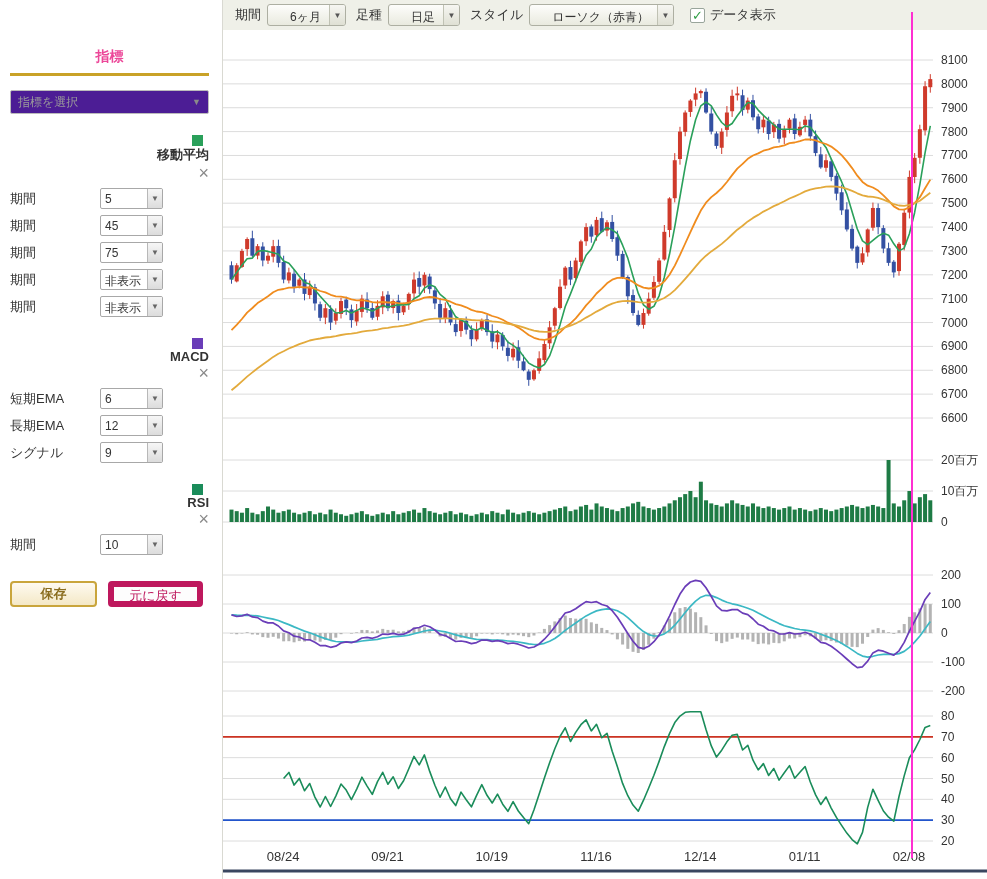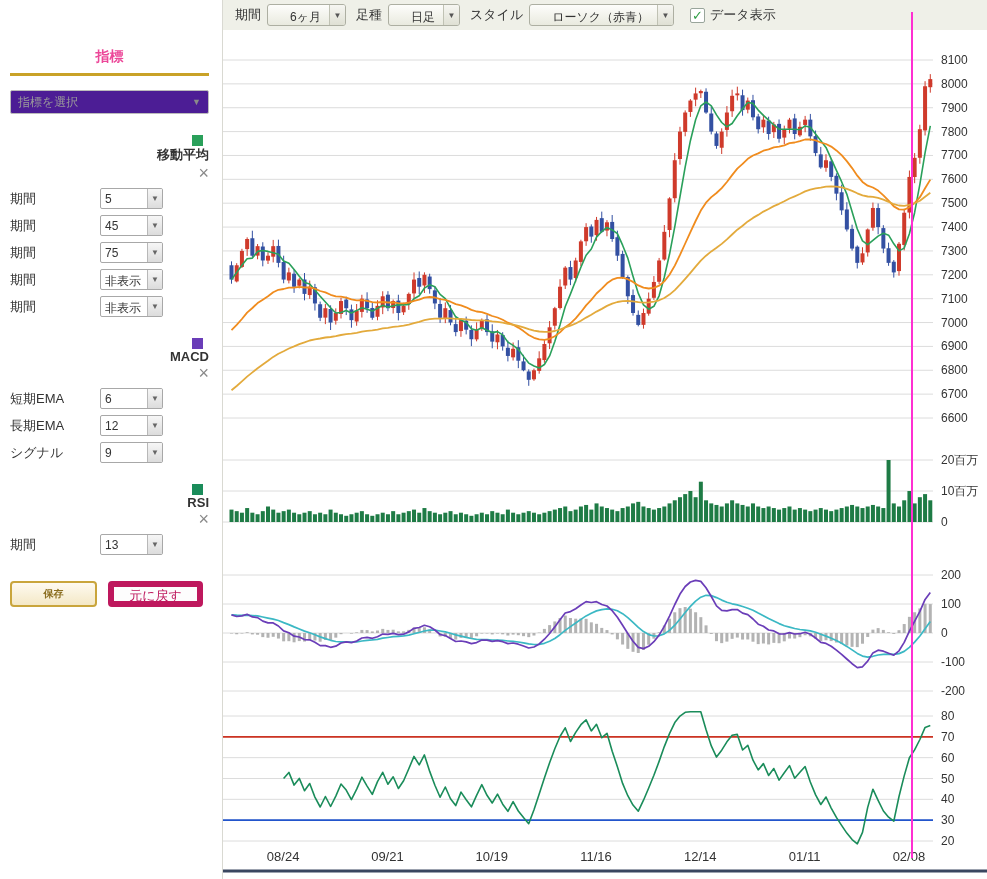--- a/index.html
+++ b/index.html
@@ -22,21 +22,21 @@
   .close-x{margin-left:auto;color:#8a8a8a;font-size:18px;line-height:1;font-weight:normal;cursor:pointer;}
   .row{display:flex;align-items:center;margin-top:6px;}
   .row-label{font-size:13px;color:#333;width:90px;flex:none;}
   .dd{width:63px;height:21px;border:1px solid #a8a8a8;border-radius:2px;background:#fff;display:flex;align-items:stretch;
       font-size:12px;color:#333;overflow:hidden;cursor:pointer;}
   .dd-val{flex:1;padding:3px 3px 0 4px;white-space:nowrap;overflow:hidden;}
   .dd-arrow{width:15px;border-left:1px solid #b8b8b8;background:linear-gradient(#f6f6f6,#dcdcdc);
       display:flex;align-items:center;justify-content:center;font-size:8px;color:#666;flex:none;}
   .btns{display:flex;gap:11px;margin-top:26px;}
   .btn-save{width:87px;height:26px;border:2px solid #c9a53c;border-radius:4px;background:linear-gradient(#fefaf0,#f4e8c6);
-      color:#8a6d1f;font-weight:bold;font-size:10px;cursor:pointer;font-family:inherit;}
+      color:#8a6d1f;font-weight:bold;font-size:13px;cursor:pointer;font-family:inherit;}
   .btn-reset{width:95px;height:26px;border:6px solid #be185d;border-radius:4px;background:#fdfdfd;color:#be185d;
       font-size:13px;cursor:pointer;font-family:inherit;}
 
   
   .main{flex:1;position:relative;background:#fff;}
   .toolbar{height:30px;background:#eff0e8;display:flex;align-items:center;padding:0 10px;font-size:13px;color:#333;}
   .tb-label{margin:0 6px 0 10px;}
   .tb-label:first-child{margin-left:2px;}
   .tb-dd{display:flex;align-items:stretch;height:22px;border:1px solid #adafa2;border-radius:3px;
       background:linear-gradient(#fdfdfb,#e9eadf);overflow:hidden;font-size:12px;color:#333;cursor:pointer;padding-left:14px;}
@@ -140,21 +140,21 @@
 
     <section class="sec">
       <div class="sec-head">
         <span class="swatch" style="background: rgb(26, 140, 90);"></span>
         <span>RSI</span>
         <span class="close-x">×</span>
       </div>
       <div class="row">
         <span class="row-label">期間</span>
         <div class="dd">
-          <span class="dd-val">13</span>
+          <span class="dd-val">10</span>
           <span class="dd-arrow">▼</span>
         </div>
       </div>
     </section>
 
     <div class="btns">
       <button class="btn-save">保存</button>
       <button class="btn-reset">元に戻す</button>
     </div>
   </aside>

